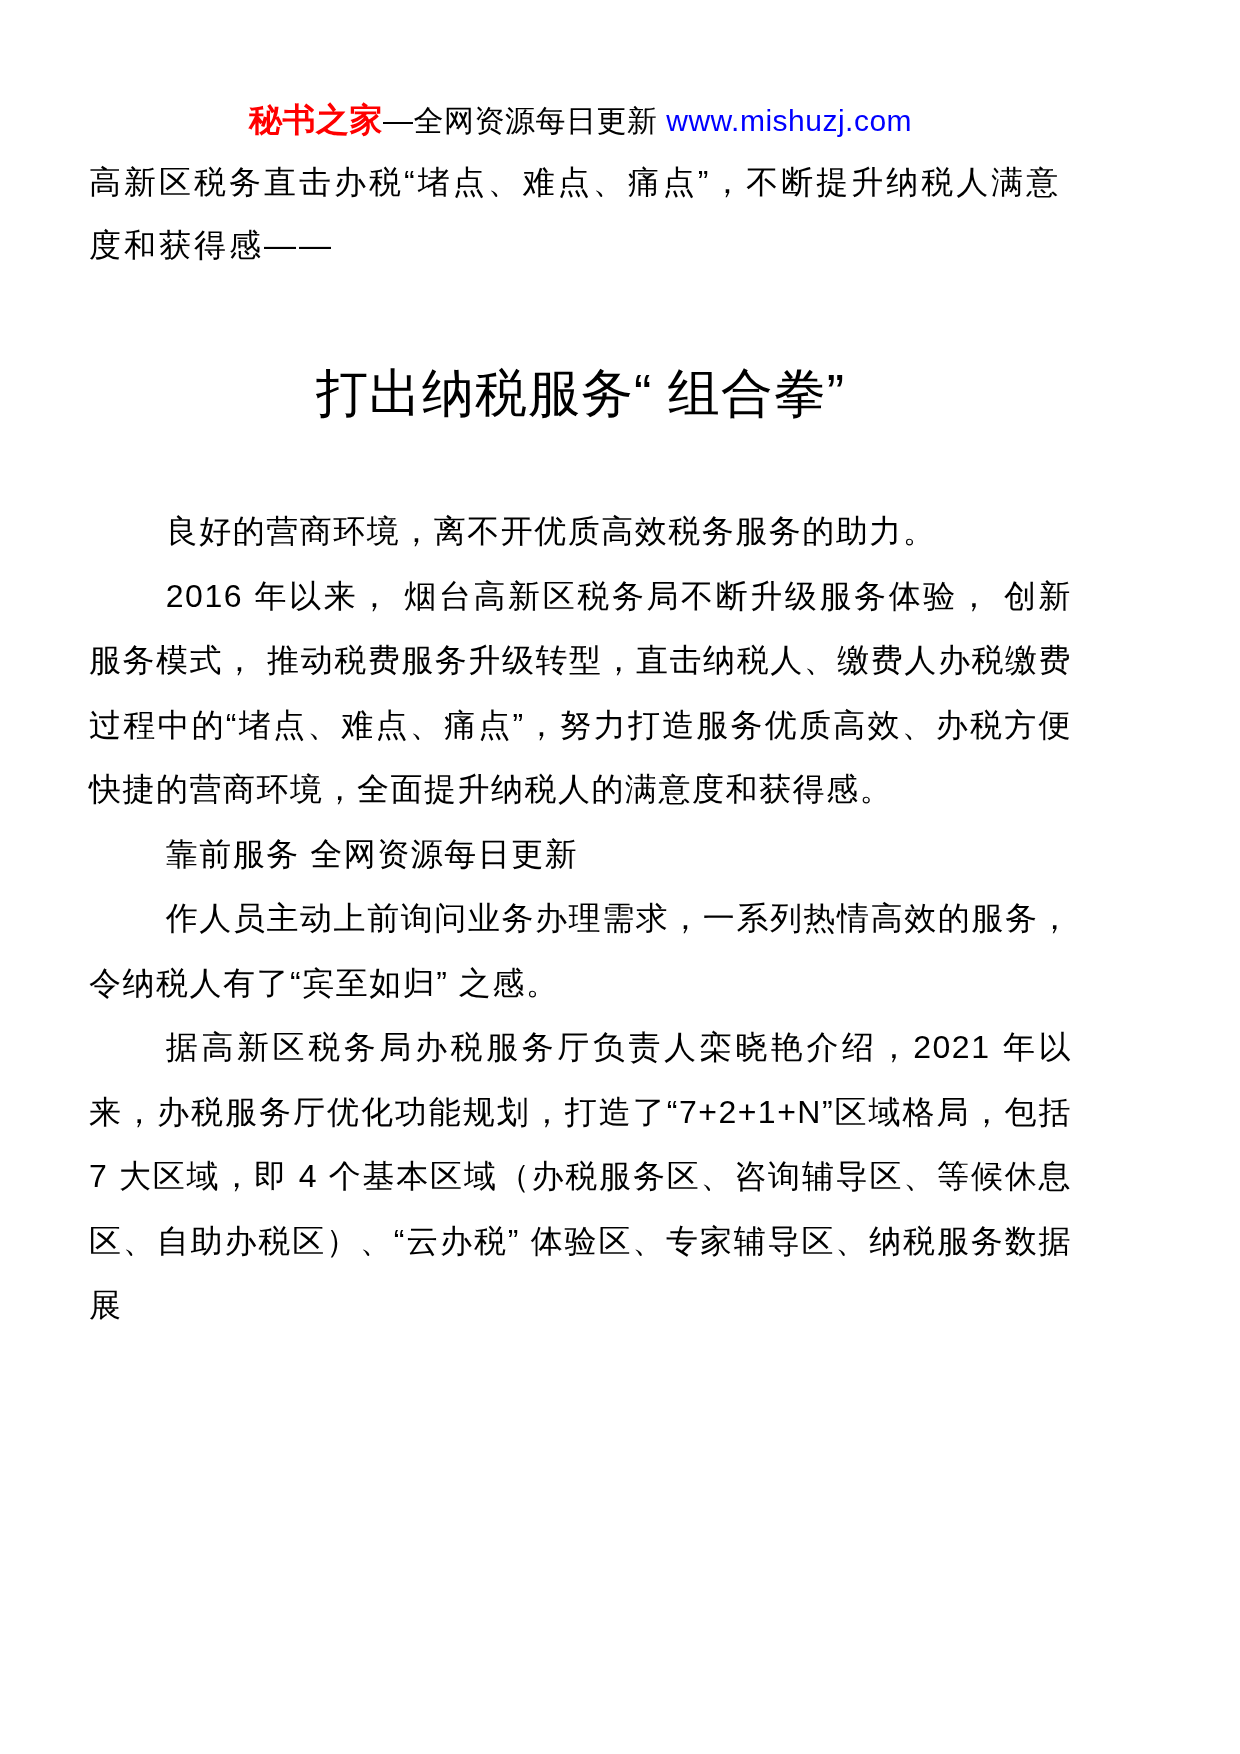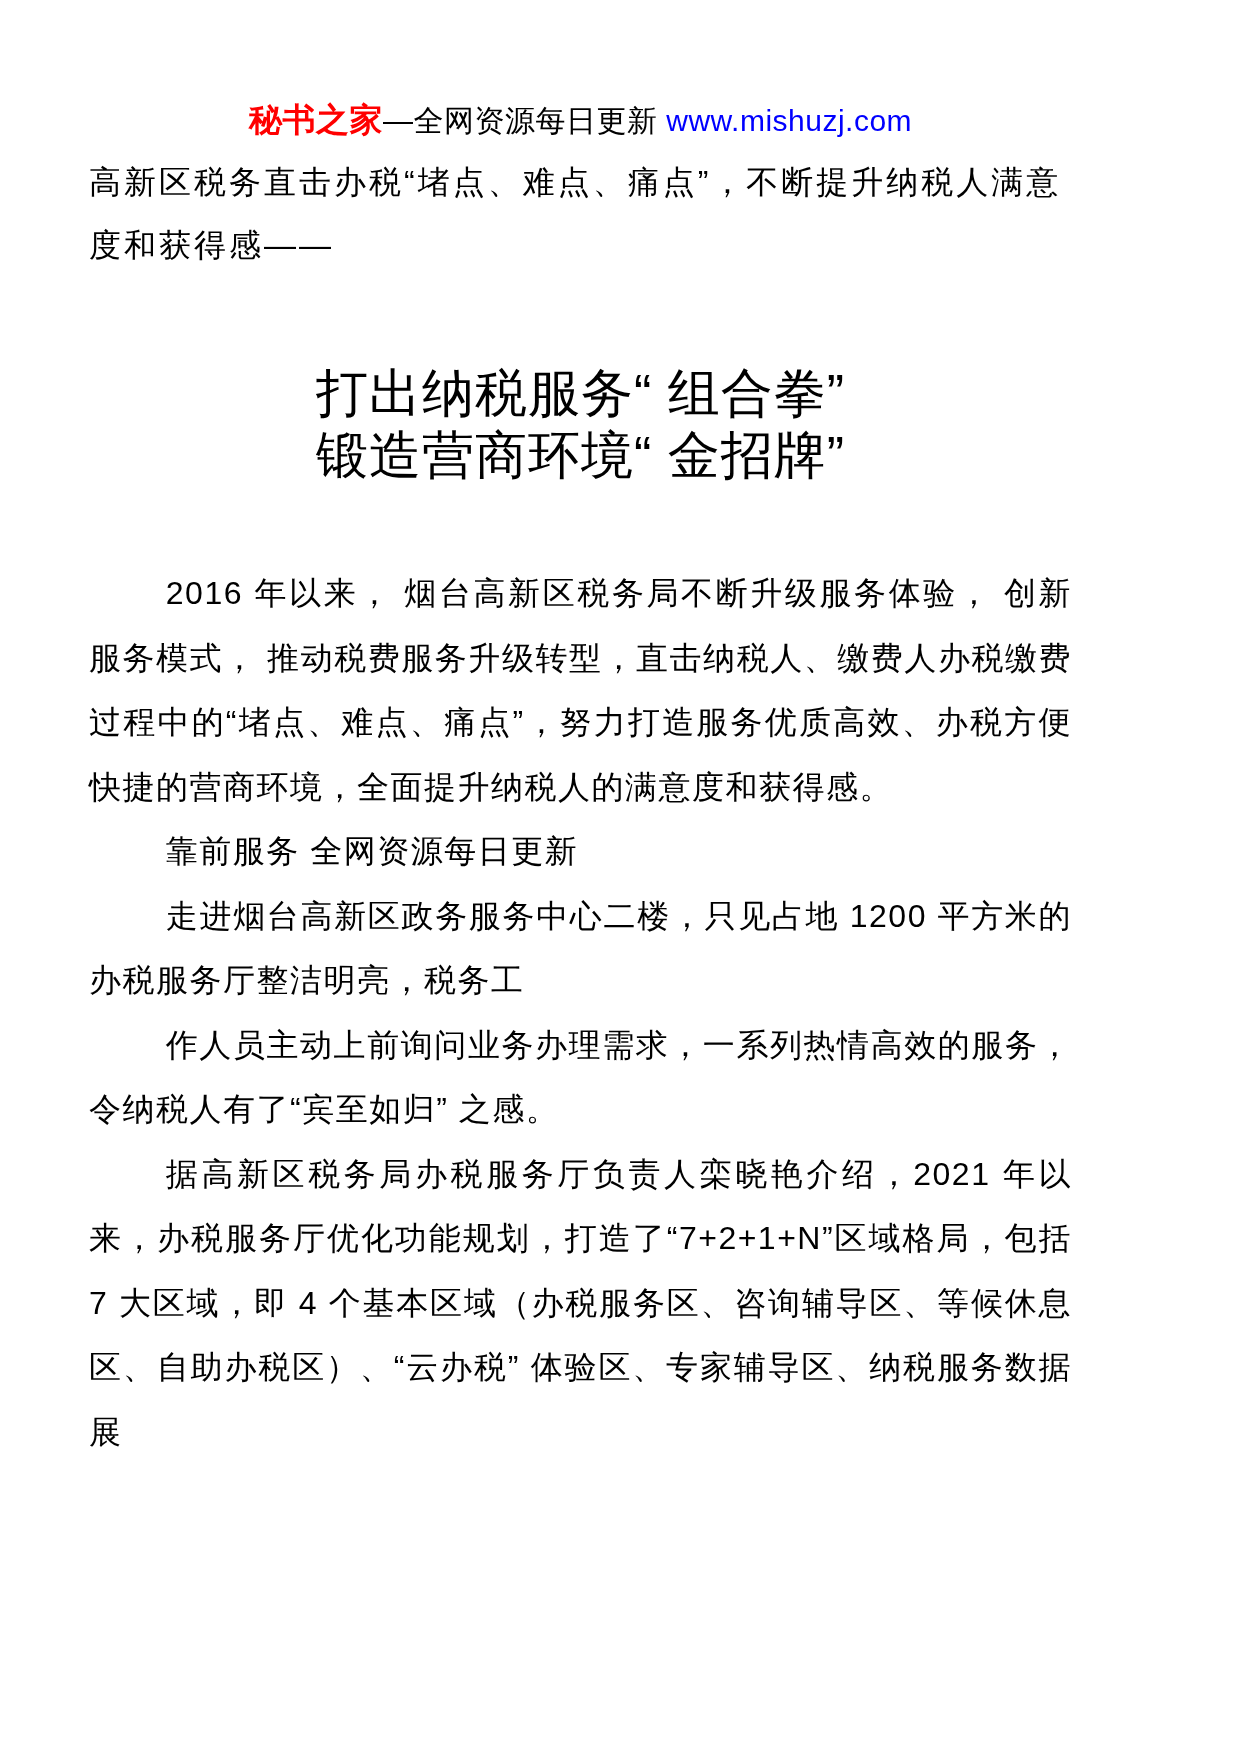--- a/index.html
+++ b/index.html
@@ -73,24 +73,23 @@
 <body>
 
 <div class="page">
 
   <div class="doc-header"><span class="brand">秘书之家</span><span class="tagline">—全网资源每日更新 </span><span class="url">www.mishuzj.com</span></div>
 
   <div class="subtitle">高新区税务直击办税“堵点、难点、痛点”，不断提升纳税人满意度和获得感——</div>
 
   <h1 class="title">
     <span class="title-line">打出纳税服务“ 组合拳”</span>
-    <span class="title-line">锻造营商环境“ 金招牌”</span>
   </h1>
 
   <div class="body">
+    <p>良好的营商环境，离不开优质高效税务服务的助力。</p>
     <p>2016 年以来， 烟台高新区税务局不断升级服务体验， 创新服务模式， 推动税费服务升级转型，直击纳税人、缴费人办税缴费过程中的“堵点、难点、痛点”，努力打造服务优质高效、办税方便快捷的营商环境，全面提升纳税人的满意度和获得感。</p>
     <p>靠前服务 全网资源每日更新</p>
-    <p>走进烟台高新区政务服务中心二楼，只见占地 1200 平方米的办税服务厅整洁明亮，税务工</p>
     <p>作人员主动上前询问业务办理需求，一系列热情高效的服务，令纳税人有了“宾至如归” 之感。</p>
     <p>据高新区税务局办税服务厅负责人栾晓艳介绍，2021 年以来，办税服务厅优化功能规划，打造了“7+2+1+N”区域格局，包括 7 大区域，即 4 个基本区域（办税服务区、咨询辅导区、等候休息区、自助办税区）、“云办税” 体验区、专家辅导区、纳税服务数据展</p>
   </div>
 
 </div>
 
 </body></html>

